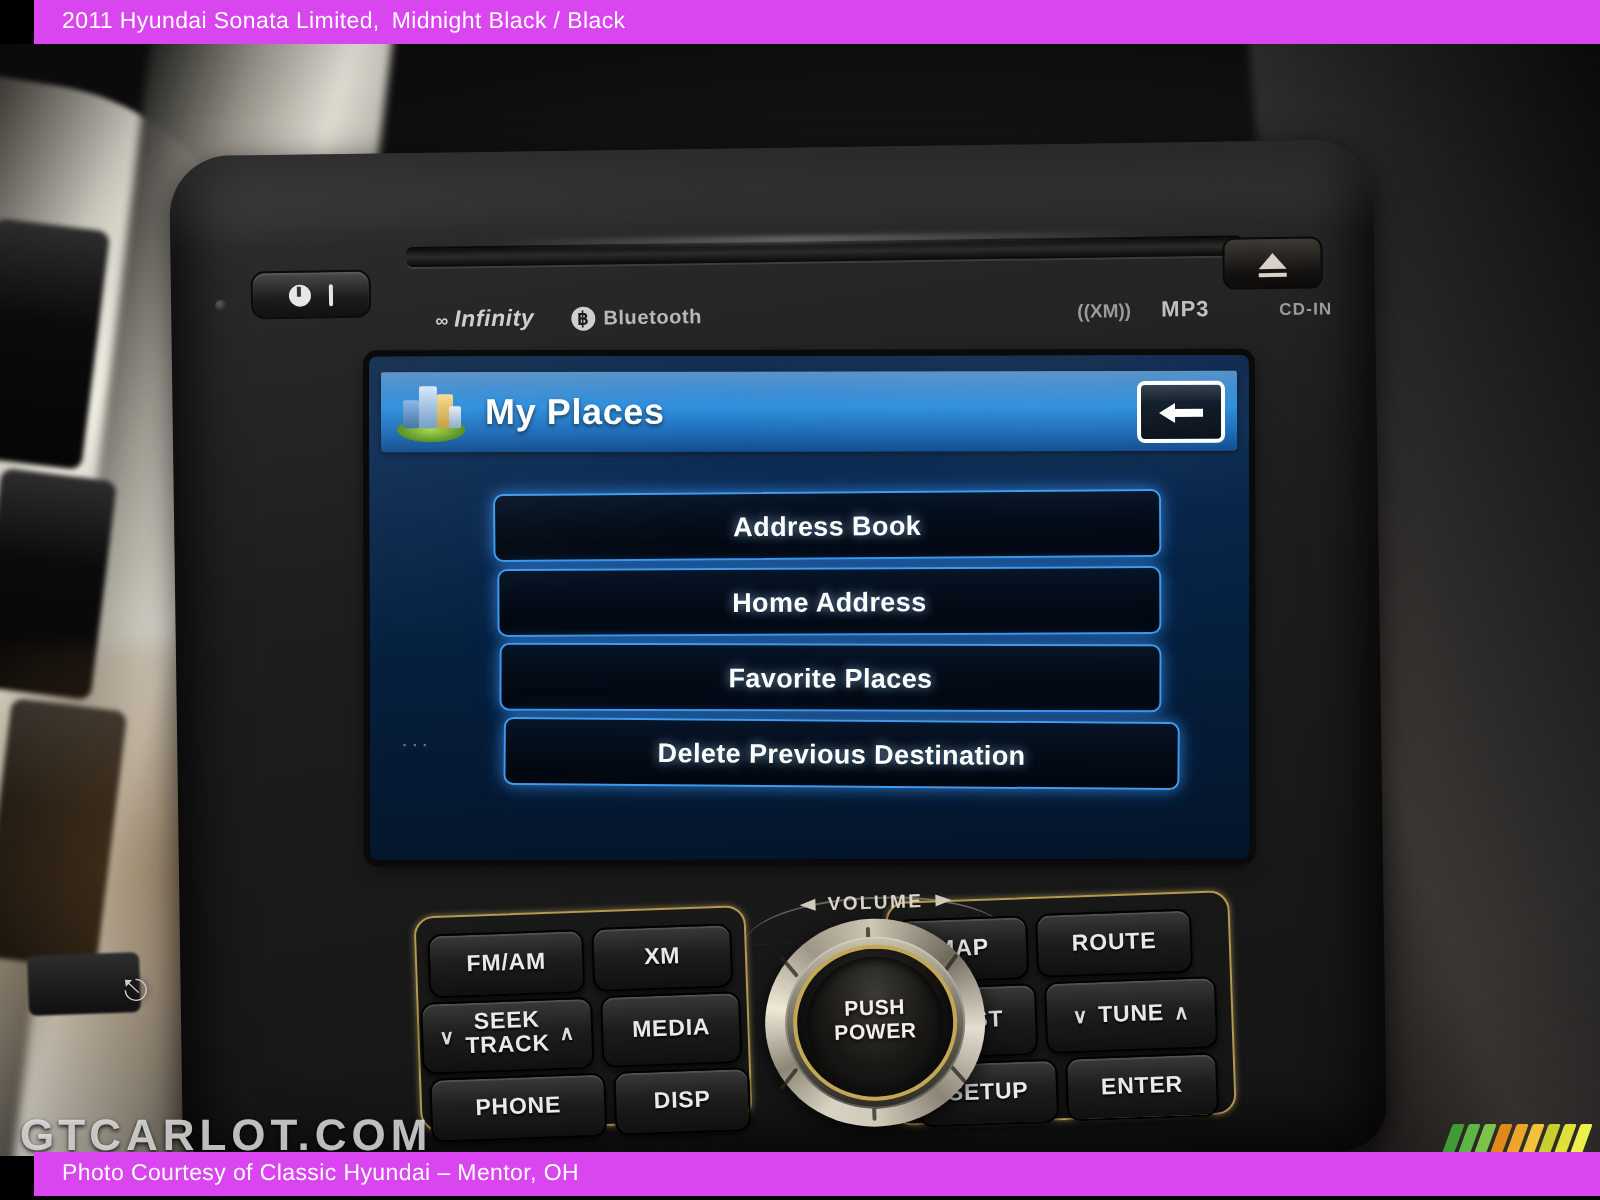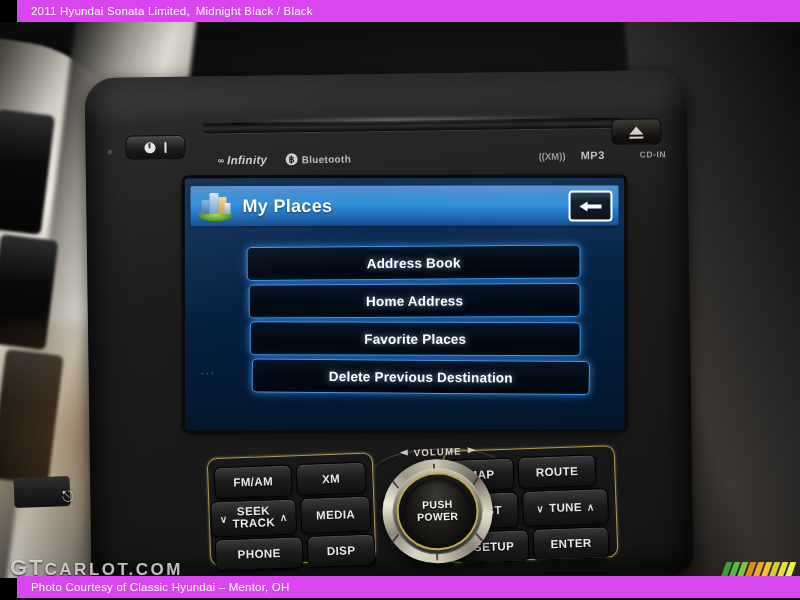--- a/index.html
+++ b/index.html
@@ -337,21 +337,21 @@
 
   
   #watermark {
     position:absolute; left:10px; top:533px; z-index:50;
     color: rgba(236,236,236,.80);
     letter-spacing: 2px;
     text-shadow: 0 1px 2px rgba(0,0,0,.85);
     white-space: nowrap;
   }
   #wm-gt { font-size: 22px; font-weight: bold; }
-  #wm-rest { font-size: 17px; font-weight: bold; letter-spacing:2.5px; }
+  #wm-rest { font-size: 22px; font-weight: bold; letter-spacing:2.5px; }
 
   
   #slashes {
     position:absolute; right:8px; top:540px; z-index:50;
     display:flex; gap:2px; transform: skewX(-20deg);
   }
   .slash { width:6px; height:24px; border-radius:1px; }
 
   
   #vignette {

